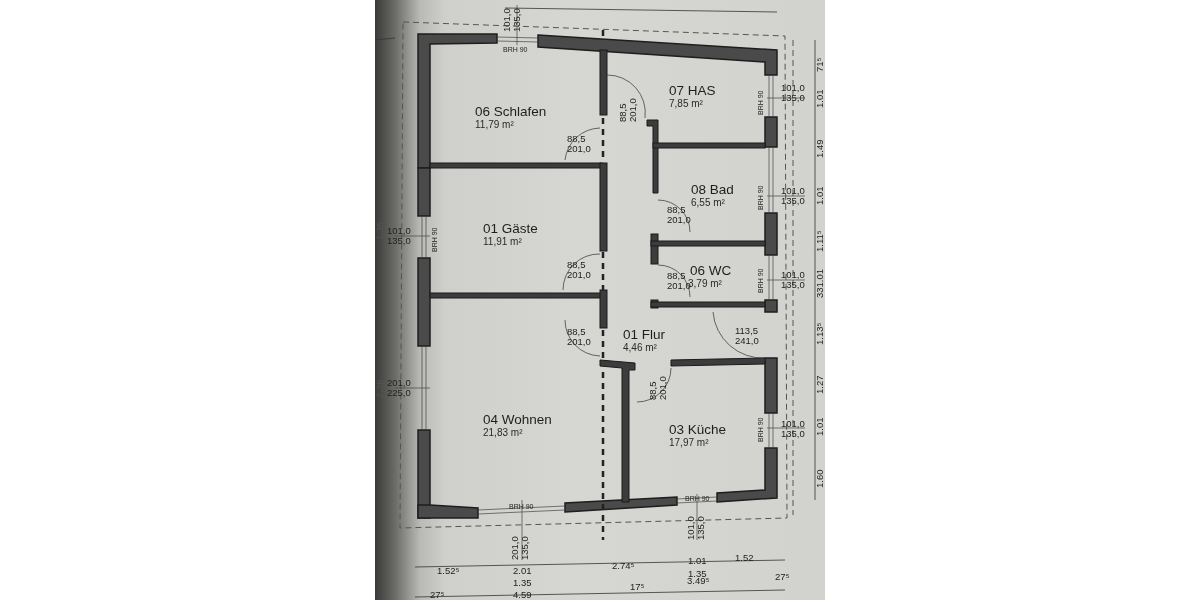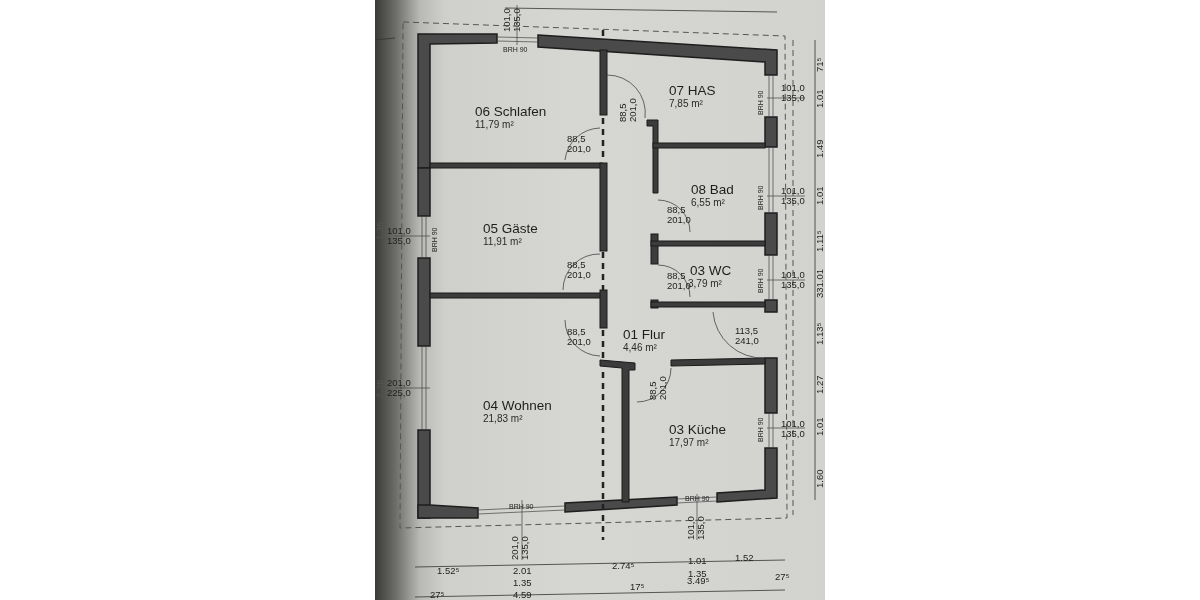--- a/index.html
+++ b/index.html
@@ -145,32 +145,32 @@
 </div>
 <div class="lbl" style="left:294px;top:83px">
   <div class="rn">07 HAS</div>
   <div class="ra">7,85 m²</div>
 </div>
 <div class="lbl" style="left:316px;top:182px">
   <div class="rn">08 Bad</div>
   <div class="ra">6,55 m²</div>
 </div>
 <div class="lbl" style="left:108px;top:221px">
-  <div class="rn">05 Gäste</div>
+  <div class="rn">01 Gäste</div>
   <div class="ra">11,91 m²</div>
 </div>
 <div class="lbl" style="left:315px;top:263px">
-  <div class="rn">03 WC</div>
+  <div class="rn">06 WC</div>
   <div class="ra" style="margin-left:-2px">3,79 m²</div>
 </div>
 <div class="lbl" style="left:248px;top:327px">
   <div class="rn">01 Flur</div>
   <div class="ra">4,46 m²</div>
 </div>
-<div class="lbl" style="left:108px;top:398px">
+<div class="lbl" style="left:108px;top:412px">
   <div class="rn">04 Wohnen</div>
   <div class="ra">21,83 m²</div>
 </div>
 <div class="lbl" style="left:294px;top:422px">
   <div class="rn">03 Küche</div>
   <div class="ra">17,97 m²</div>
 </div>
 
 <div class="dm vt" style="left:243px;top:122px"><span>88,5</span><br><span>201,0</span></div>
 <div class="dm" style="left:192px;top:134px"><span>88,5</span><br><span>201,0</span></div>

